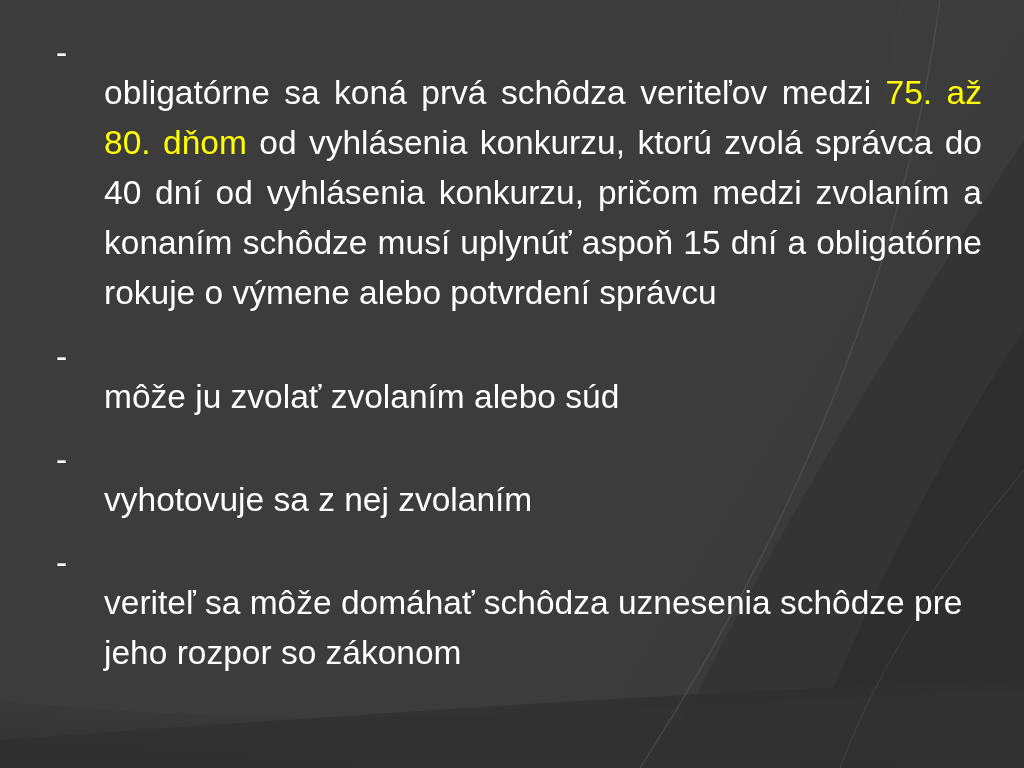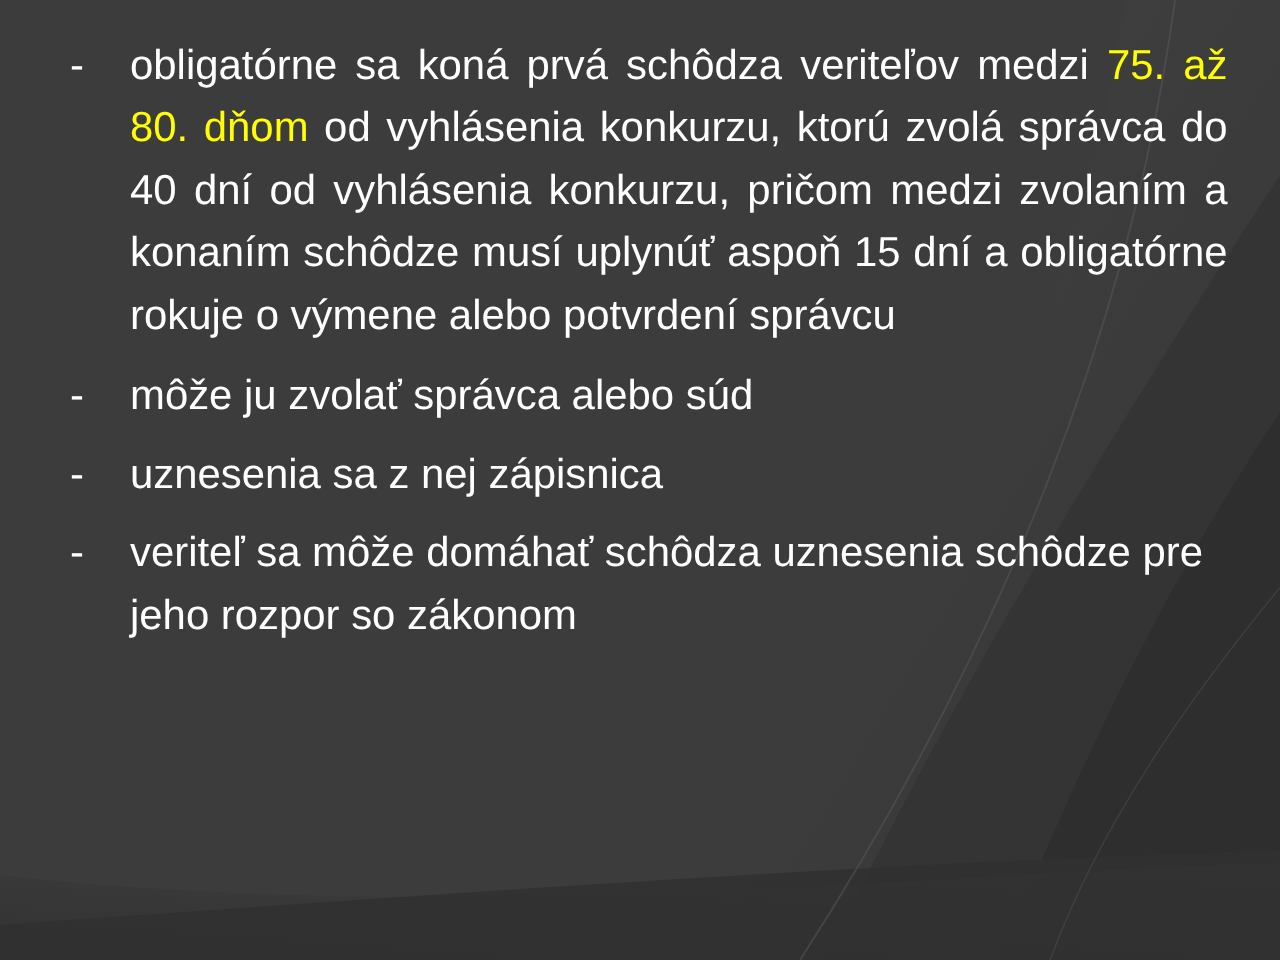--- a/index.html
+++ b/index.html
@@ -65,20 +65,21 @@
     flex: 0 0 auto;
     width: 48px;
     color: #ffffff;
     font-size: 33.5px;
     line-height: 50px;
   }
 
   .bullet .text {
     flex: 1 1 auto;
     color: #ffffff;
+    margin-top: 40px;
   }
 
   .justify .text {
     text-align: justify;
     text-align-last: left;
   }
 
   .hl {
     color: #ffff00;
   }
@@ -120,26 +121,26 @@
   <div class="content">
     <ul class="bullet-list">
 
       <li class="bullet justify first-item">
         <span class="dash">-</span>
         <span class="text"><span>obligatórne sa koná prvá schôdza veriteľov medzi </span><span class="hl">75. až 80. dňom</span><span> od vyhlásenia konkurzu, ktorú zvolá správca do 40 dní od vyhlásenia konkurzu, pričom medzi zvolaním a konaním schôdze musí uplynúť aspoň 15 dní a obligatórne rokuje o výmene alebo potvrdení správcu</span></span>
       </li>
 
       <li class="bullet item-2">
         <span class="dash">-</span>
-        <span class="text">môže ju zvolať správca alebo súd</span>
+        <span class="text">môže ju zvolať zvolaním alebo súd</span>
       </li>
 
       <li class="bullet item-3">
         <span class="dash">-</span>
-        <span class="text">uznesenia sa z nej zápisnica</span>
+        <span class="text">vyhotovuje sa z nej zvolaním</span>
       </li>
 
       <li class="bullet">
         <span class="dash">-</span>
         <span class="text">veriteľ sa môže domáhať schôdza uznesenia schôdze pre jeho rozpor so zákonom</span>
       </li>
 
     </ul>
   </div>
 

